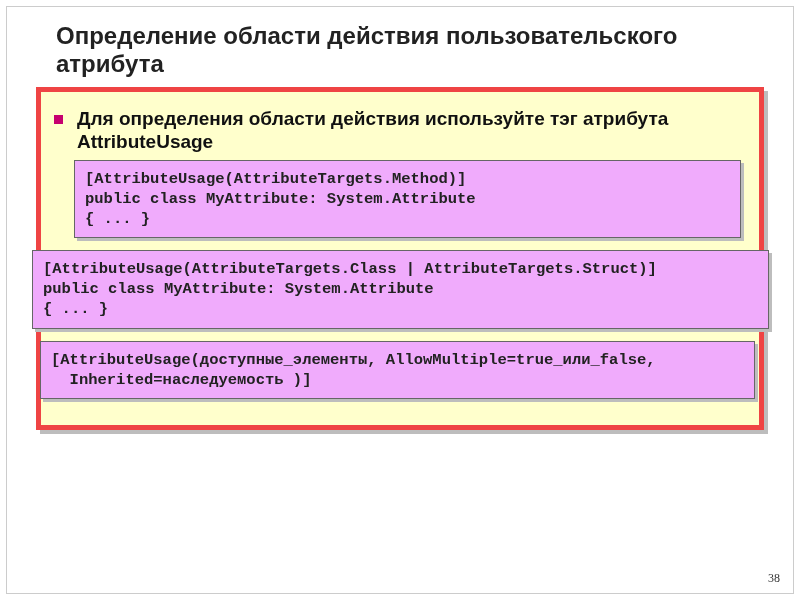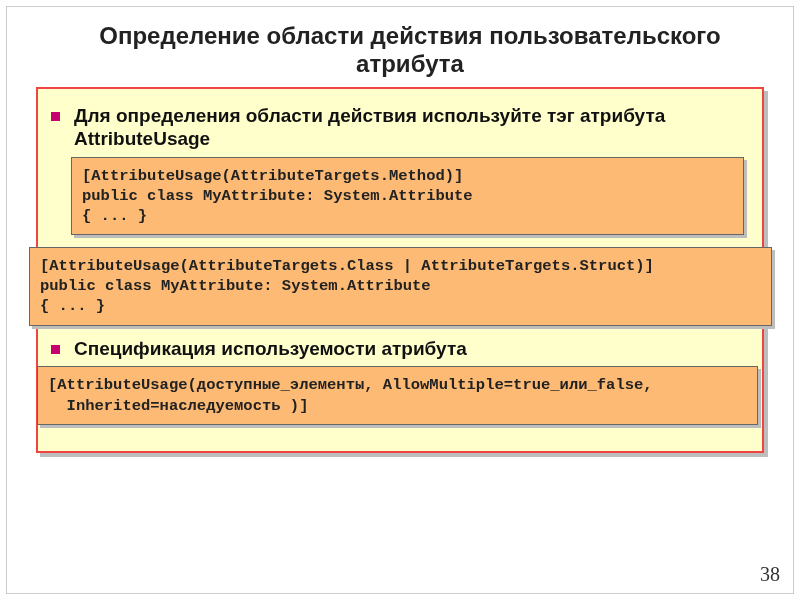--- a/index.html
+++ b/index.html
@@ -18,25 +18,24 @@
     height: 600px;
     box-sizing: border-box;
     padding: 22px 36px 0 36px;
   }
   .title {
     font-size: 24px;
     font-weight: bold;
     color: #222;
     line-height: 1.15;
     margin: 0 0 10px 20px;
-    text-align: center;
   }
   .panel {
     background: #ffffcc;
-    border: 2px solid #ef4444;
+    border: 5px solid #ef4444;
     box-shadow: 4px 4px 0 #bdbdbd;
     padding: 10px 18px 14px 3px;
     position: relative;
   }
   .bullet {
     display: flex;
     align-items: flex-start;
     margin: 6px 0 6px 10px;
     font-size: 19px;
     font-weight: bold;
@@ -46,21 +45,21 @@
   .bullet .sq {
     width: 9px;
     height: 9px;
     background: #c6006f;
     margin-top: 7px;
     margin-right: 14px;
     flex: 0 0 auto;
   }
   .bullet .txt { flex: 1 1 auto; }
   .codebox {
-    background: #fdba74;
+    background: #f0abfc;
     border: 1px solid #666;
     box-shadow: 3px 3px 0 #bdbdbd;
     font-family: "Courier New", monospace;
     font-size: 15.5px;
     font-weight: bold;
     color: #222;
     white-space: pre;
     padding: 8px 10px;
     margin: 6px 0 12px 30px;
     line-height: 1.3;
@@ -72,21 +71,21 @@
   }
   .codebox.wide2 {
     margin-left: -4px;
     margin-right: -14px;
   }
   .pagenum {
     position: absolute;
     right: 20px;
     bottom: 14px;
     font-family: "Times New Roman", serif;
-    font-size: 20px;
+    font-size: 12px;
     color: #333;
   }
   .border {
     position: absolute;
     left: 6px; top: 6px; right: 6px; bottom: 6px;
     border: 1px solid #ccc;
     pointer-events: none;
   }
 </style>
 </head>
@@ -106,24 +105,20 @@
 
     <div class="codebox">[AttributeUsage(AttributeTargets.Method)]
 public class MyAttribute: System.Attribute
 { ... }</div>
 
 
     <div class="codebox wide">[AttributeUsage(AttributeTargets.Class | AttributeTargets.Struct)]
 public class MyAttribute: System.Attribute
 { ... }</div>
 
-    <div class="bullet">
-      <span class="sq"></span>
-      <span class="txt">Спецификация используемости атрибута</span>
-    </div>
 
     <div class="codebox wide2">[AttributeUsage(доступные_элементы, AllowMultiple=true_или_false,
   Inherited=наследуемость )]</div>
 
   </div>
 
   <div class="pagenum">38</div>
 </div>
 
 </body></html>

